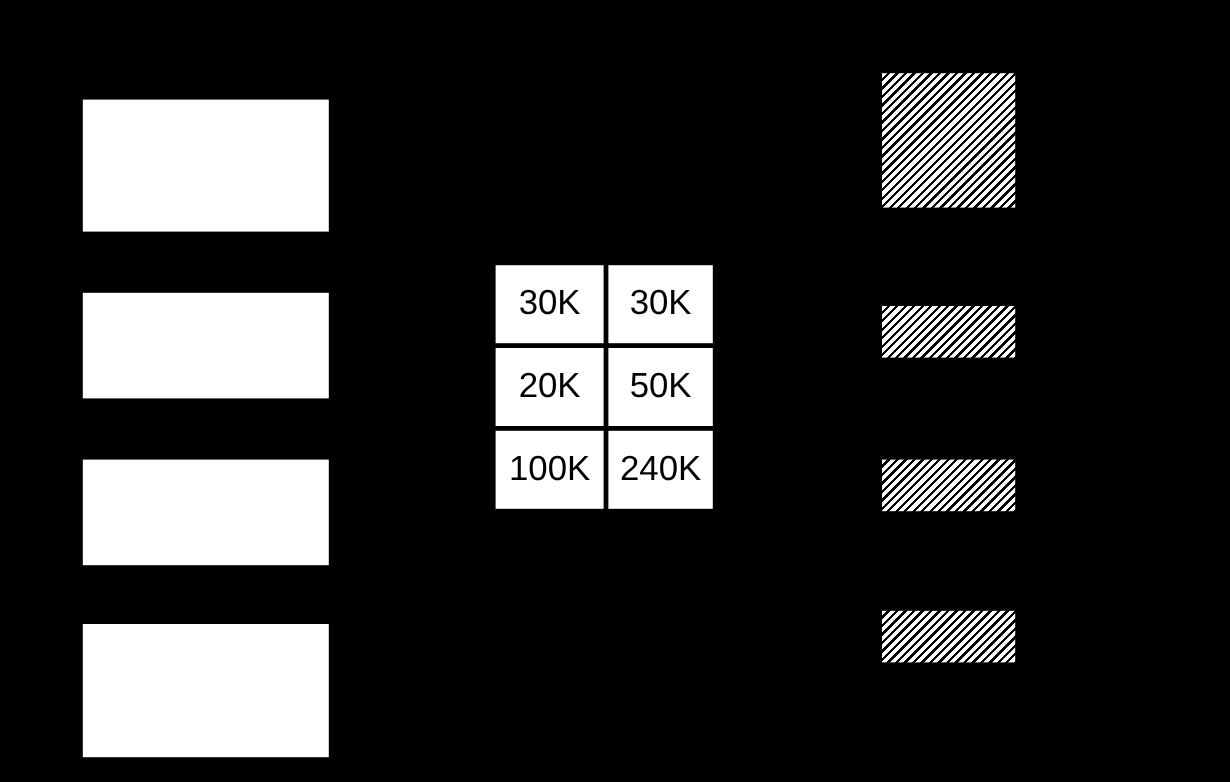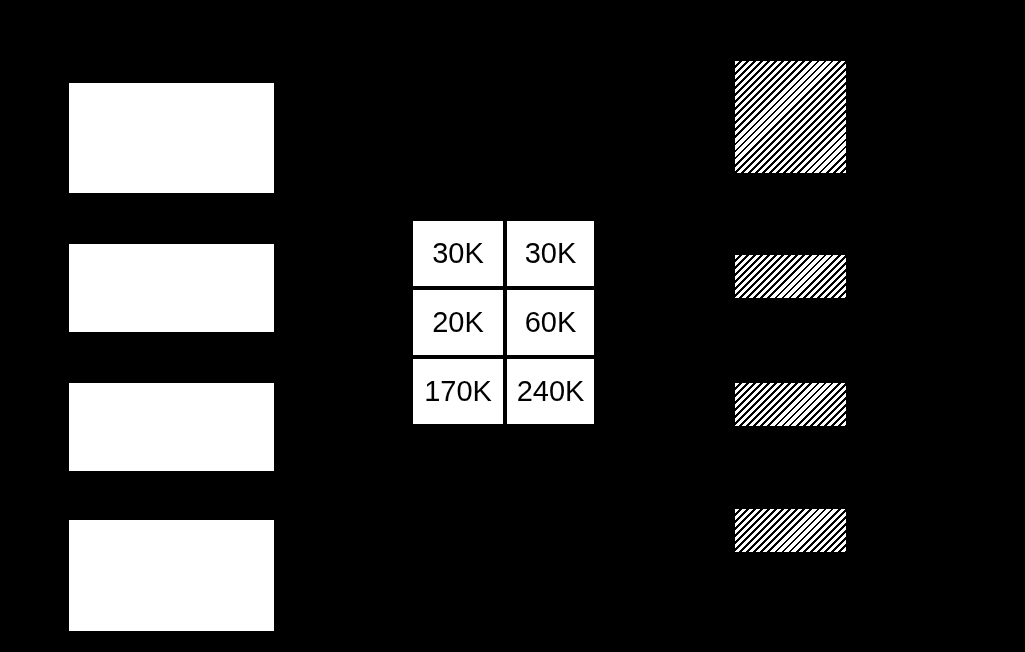--- a/index.html
+++ b/index.html
@@ -82,22 +82,22 @@
 
   <div class="stage-box b1"></div>
   <div class="stage-box b2"></div>
   <div class="stage-box b3"></div>
   <div class="stage-box b4"></div>
 
   <div class="metrics-table">
     <div class="cell">30K</div>
     <div class="cell">30K</div>
     <div class="cell">20K</div>
-    <div class="cell">60K</div>
-    <div class="cell">170K</div>
+    <div class="cell">50K</div>
+    <div class="cell">100K</div>
     <div class="cell">240K</div>
   </div>
 
   <div class="hatch-bar h1"></div>
   <div class="hatch-bar h2"></div>
   <div class="hatch-bar h3"></div>
   <div class="hatch-bar h4"></div>
 
 </div>
 

